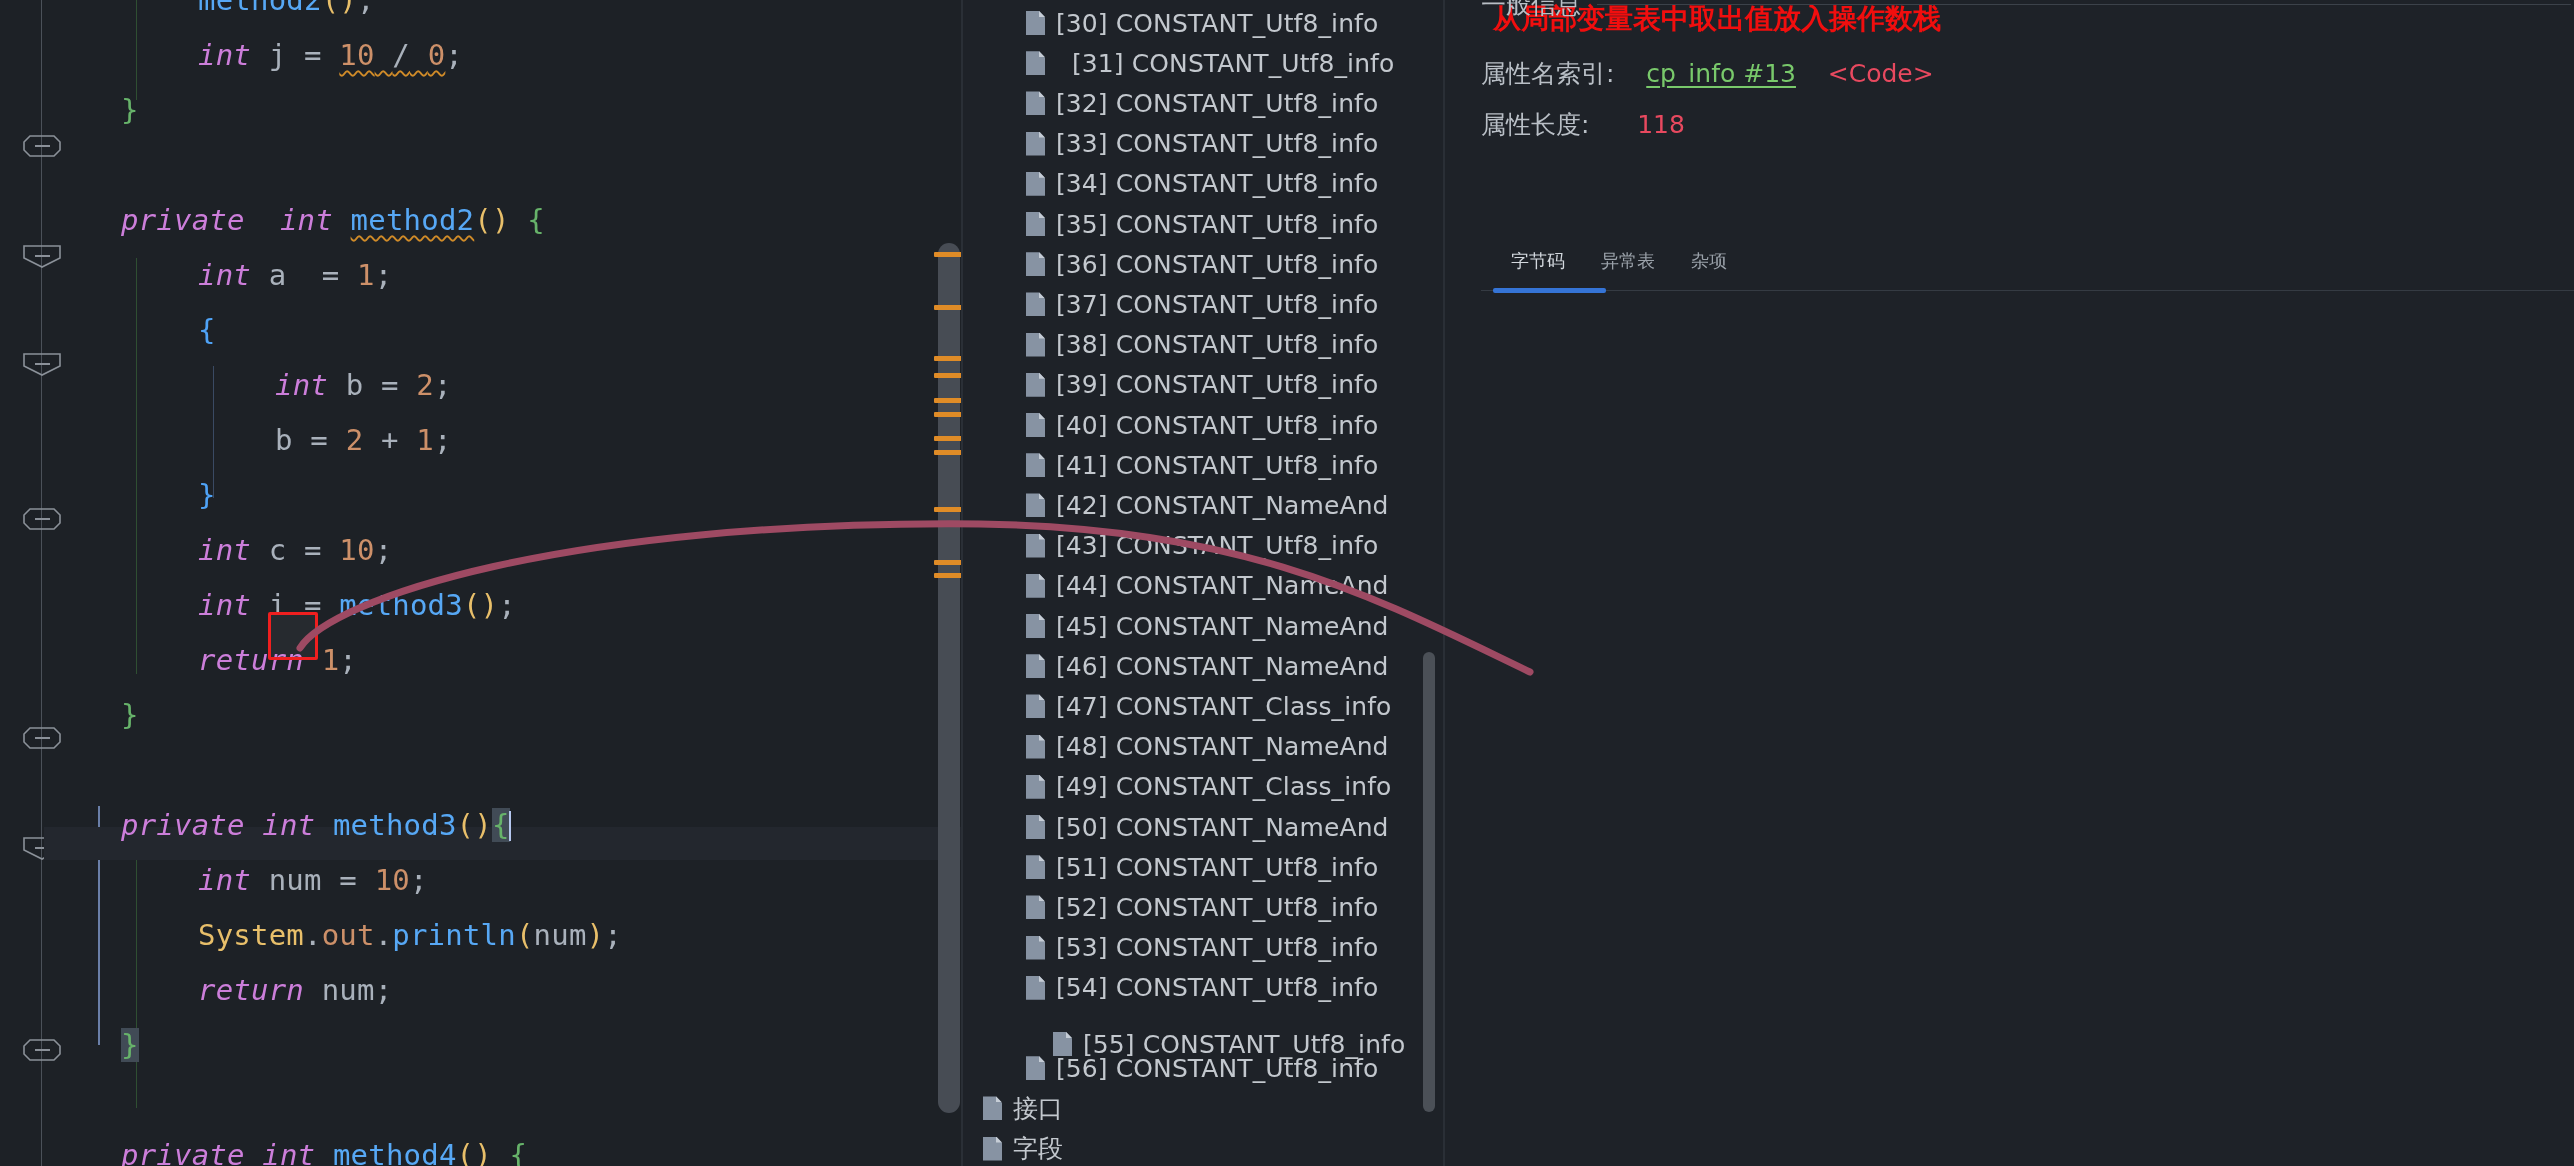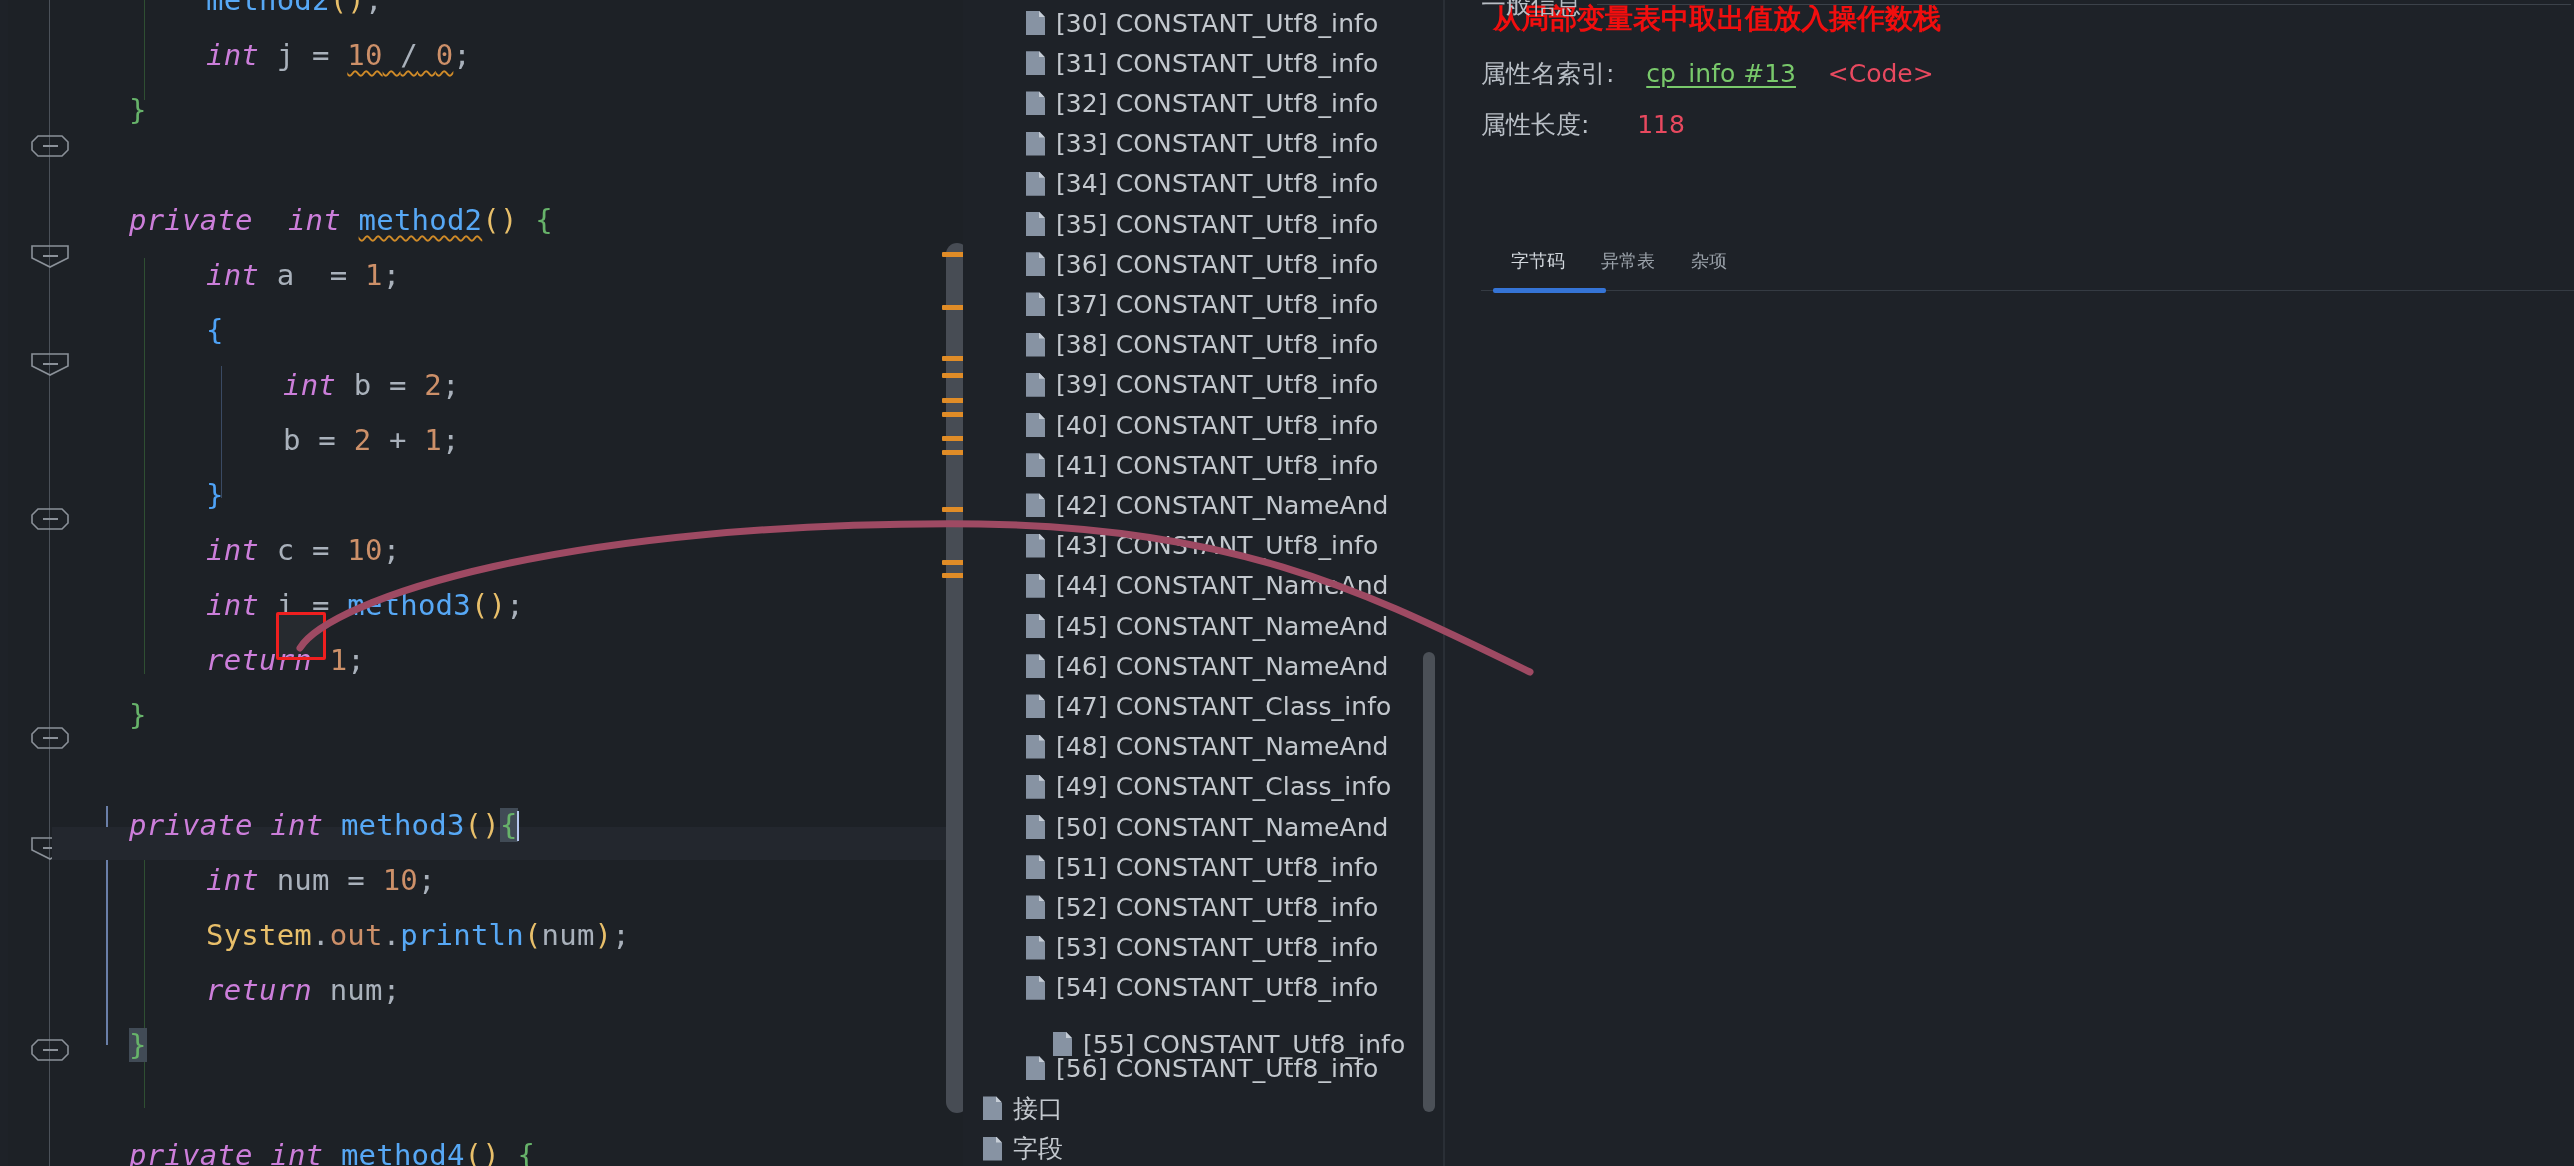--- a/index.html
+++ b/index.html
@@ -6,21 +6,21 @@
   html, body {
     width: 2574px; height: 1166px;
     background: #1b1f23;
     font-family: "DejaVu Sans Mono", monospace;
     overflow: hidden;
   }
   .app { position: relative; width: 2574px; height: 1166px; background:#1e2228; }
 
   
   .editor-pane {
-    position:absolute; left:8px; top:0; width:963px; height:1166px;
+    position:absolute; left:0; top:0; width:963px; height:1166px;
     background:#1d2126; overflow:hidden;
   }
   .gutter {
     position:absolute; left:0; top:0; width:170px; height:100%;
     background:#1d2126;
   }
   .fold-line {
     position:absolute; left:41px; top:0; width:1px; height:100%;
     background:#4b5159;
   }
@@ -275,21 +275,21 @@
 
   <div class="cp-pane">
     <div id="cp-list">
         <div class="cp-row" style="top: 3px; left: 63px;">
           <span class="cp-icon">
             <span class="page"></span>
             <span class="corner"></span>
           </span>
           <span class="cp-label">[30] CONSTANT_Utf8_info</span>
         </div>
-        <div class="cp-row" style="top: 43.2px; left: 63px;">
+        <div class="cp-row" style="top: 43.2px; left: 63px; gap: 16px;">
           <span class="cp-icon">
             <span class="page"></span>
             <span class="corner"></span>
           </span>
           <span class="cp-label">[31] CONSTANT_Utf8_info</span>
         </div>
         <div class="cp-row" style="top: 83.4px; left: 63px;">
           <span class="cp-icon">
             <span class="page"></span>
             <span class="corner"></span>

